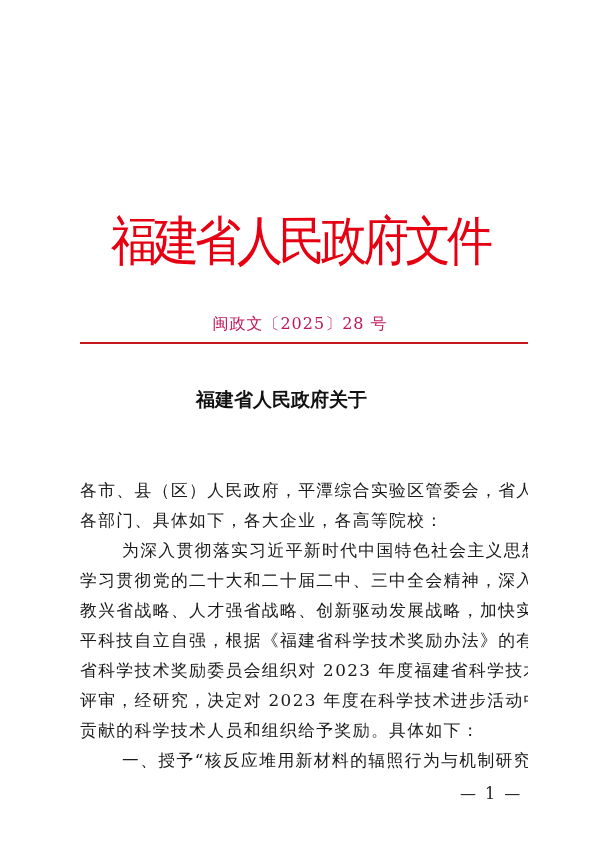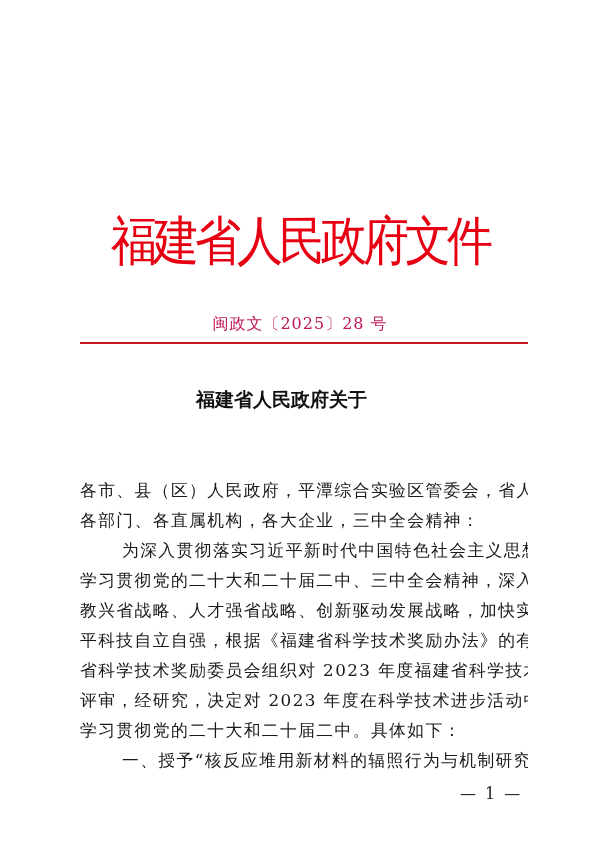--- a/index.html
+++ b/index.html
@@ -107,26 +107,26 @@
   <div class="masthead">福建省人民政府文件</div>
 
   <div class="doc-number">闽政文〔2025〕28 号</div>
 
   <div class="red-rule"></div>
 
   <div class="doc-title l1">福建省人民政府关于</div>
 
   <div class="body-text">
     <span class="line">各市、县（区）人民政府，平潭综合实验区管委会，省人民政府</span>
-    <span class="line last">各部门、各直属机构，各大企业，三中全会精神：</span>
+    <span class="line last">各部门、具体如下，各大企业，各高等院校：</span>
     <span class="line indent">为深入贯彻落实习近平新时代中国特色社会主义思想，认真</span>
     <span class="line">学习贯彻党的二十大和二十届二中、三中全会精神，深入实施科</span>
     <span class="line">教兴省战略、人才强省战略、创新驱动发展战略，加快实现高水</span>
     <span class="line">平科技自立自强，根据《福建省科学技术奖励办法》的有关规定，</span>
     <span class="line">省科学技术奖励委员会组织对 2023 年度福建省科学技术奖进行</span>
     <span class="line">评审，经研究，决定对 2023 年度在科学技术进步活动中作出重要</span>
-    <span class="line last">学习贯彻党的二十大和二十届二中。具体如下：</span>
+    <span class="line last">贡献的科学技术人员和组织给予奖励。具体如下：</span>
     <span class="line indent">一、授予“核反应堆用新材料的辐照行为与机制研究”等 5</span>
   </div>
 
   <div class="page-number">— 1 —</div>
 
 </div>
 
 </body></html>

